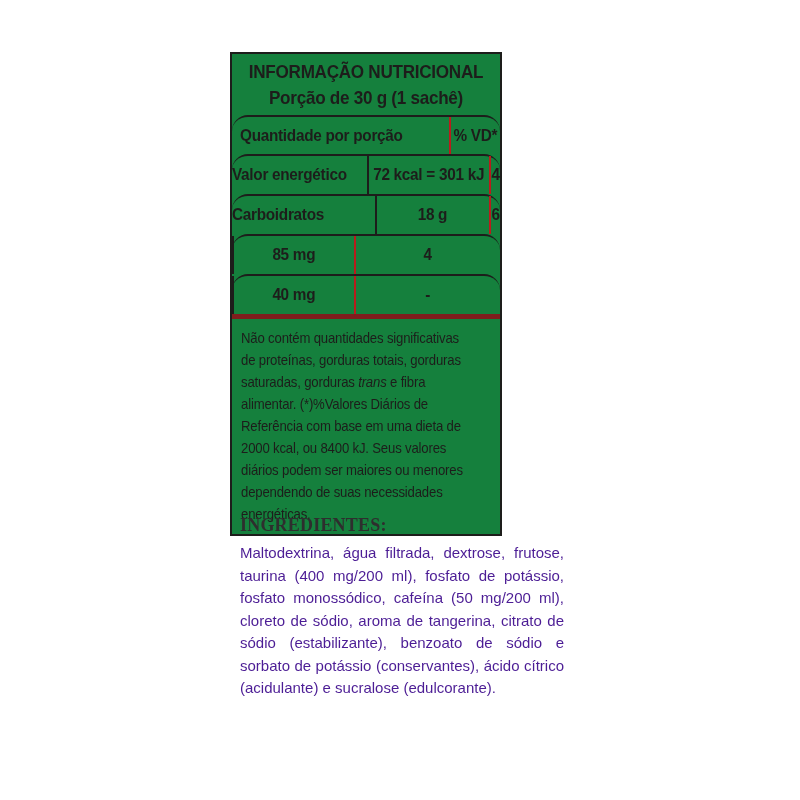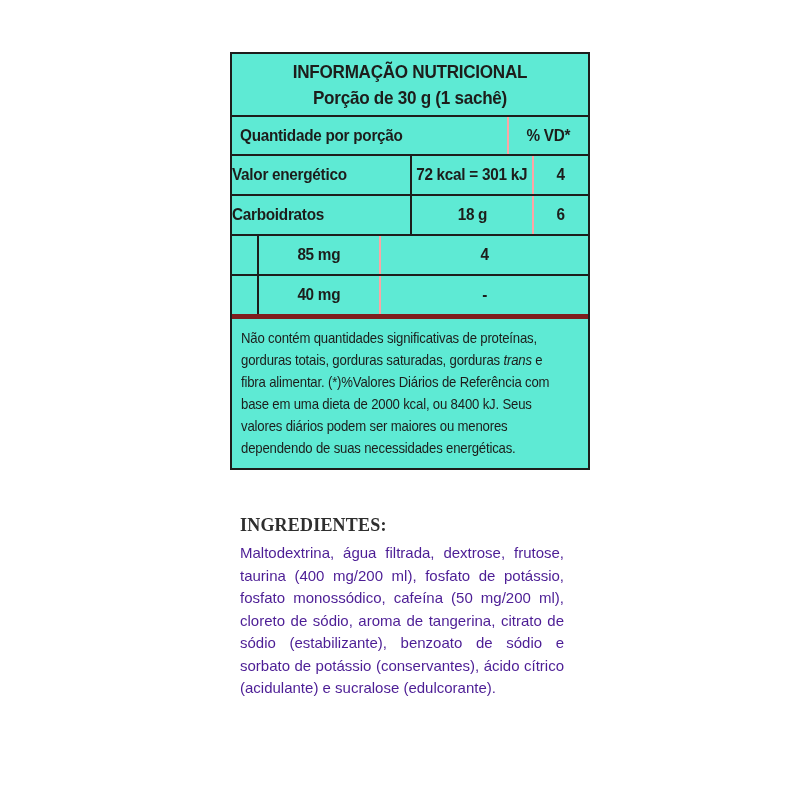--- a/index.html
+++ b/index.html
@@ -8,23 +8,23 @@
     position: relative;
     font-family: "Liberation Sans", sans-serif;
     -webkit-font-smoothing: antialiased;
   }
 
   
   .nutri-table {
     position: absolute;
     left: 230px;
     top: 52px;
-    width: 360px;
+    width: 272px;
     border: 2px solid #1d1d1b;
-    background: #5eead4;
+    background: #15803d;
     color: #1d1d1b;
   }
   .thead {
     height: 61px;
     display: flex;
     flex-direction: column;
     justify-content: center;
     align-items: center;
     text-align: center;
   }
@@ -37,44 +37,44 @@
     line-height: 26px;
     letter-spacing: -0.3px;
     transform: scaleX(0.9);
     transform-origin: center;
     white-space: nowrap;
   }
   .row {
     display: flex;
     border-top: 2px solid #1d1d1b;
     align-items: stretch;
+    border-radius: 16px;
   }
   .cell {
     display: flex;
     align-items: center;
   }
   .c-label {
     width: 153px;
     justify-content: flex-start;
   }
   .c-merged {
     width: 275px;
     padding-left: 8px;
     justify-content: flex-start;
   }
   .c-value {
     width: 122px;
     border-left: 2px solid #1d1d1b;
     justify-content: center;
     text-align: center;
-    margin-left: 25px;
   }
   .c-dv {
     flex: 1;
-    border-left: 2px solid #fca5a5;
+    border-left: 2px solid #b91c1c;
     justify-content: center;
     text-align: center;
   }
   .hdr-row { height: 39px; }
   .data-row { height: 40px; }
   .bold-txt {
     font-weight: bold;
     font-size: 17px;
     letter-spacing: -0.3px;
     white-space: nowrap;

